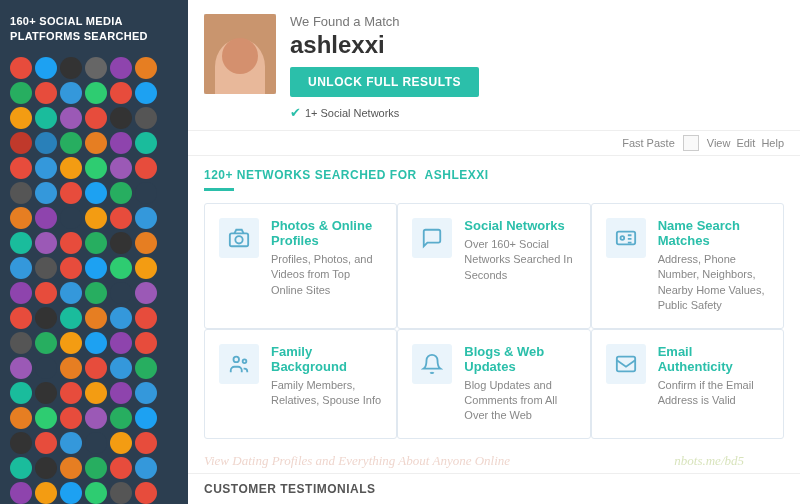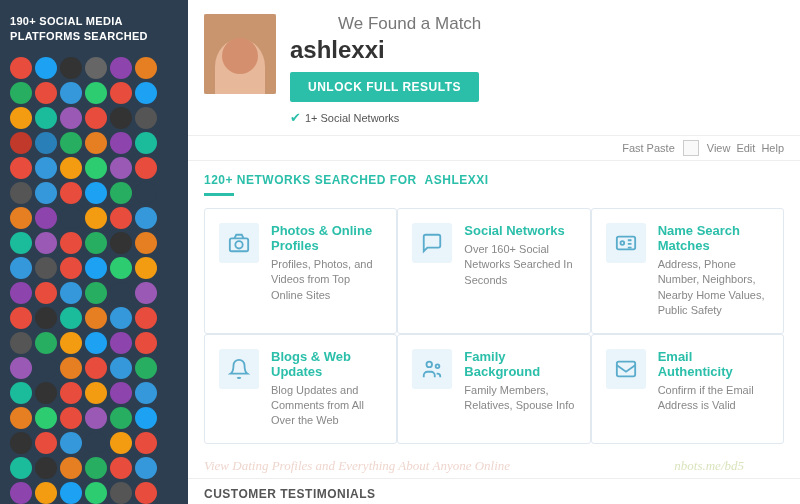--- a/index.html
+++ b/index.html
@@ -102,24 +102,23 @@
       width: 36px;
       height: 36px;
       background: #d4906e;
       border-radius: 50%;
     }
 
     .match-info {
       flex: 1;
     }
     .found-match-text {
-      font-size: 17px;
+      font-size: 13px;
       color: #777;
       margin-bottom: 2px;
-      margin-left: 48px;
     }
     .username {
       font-size: 24px;
       font-weight: bold;
       color: #333;
       margin-bottom: 8px;
     }
     .unlock-btn {
       background: #2bbfaa;
       color: #fff;
@@ -267,21 +266,21 @@
       font-weight: bold;
       color: #555;
       margin-bottom: 4px;
       letter-spacing: 0.5px;
     }
   </style>
 </head>
 <body>
 
 <div class="sidebar">
-  <div class="sidebar-title">190+ SOCIAL MEDIA PLATFORMS SEARCHED</div>
+  <div class="sidebar-title">160+ SOCIAL MEDIA PLATFORMS SEARCHED</div>
   <div class="icon-grid" id="icon-grid">
       <div class="icon-dot" style="background: rgb(231, 76, 60);"></div>
       <div class="icon-dot" style="background: rgb(29, 161, 242);"></div>
       <div class="icon-dot" style="background: rgb(51, 51, 51);"></div>
       <div class="icon-dot" style="background: rgb(102, 102, 102);"></div>
       <div class="icon-dot" style="background: rgb(142, 68, 173);"></div>
       <div class="icon-dot" style="background: rgb(230, 126, 34);"></div>
       <div class="icon-dot" style="background: rgb(39, 174, 96);"></div>
       <div class="icon-dot" style="background: rgb(231, 76, 60);"></div>
       <div class="icon-dot" style="background: rgb(52, 152, 219);"></div>
@@ -456,41 +455,41 @@
           </svg>
       </div>
       <div class="card-content">
         <div class="card-title">Name Search Matches</div>
         <div class="card-desc">Address, Phone Number, Neighbors, Nearby Home Values, Public Safety</div>
       </div>
     </div>
       <div class="card">
       <div class="card-icon-box">
         <svg width="22" height="22" viewBox="0 0 24 24" fill="none" stroke="#5aaccc" stroke-width="2">
-            <path d="M18 8A6 6 0 0 0 6 8c0 7-3 9-3 9h18s-3-2-3-9"></path>
-            <path d="M13.73 21a2 2 0 0 1-3.46 0"></path>
-          </svg>
-      </div>
-      <div class="card-content">
-        <div class="card-title">Blogs &amp; Web Updates</div>
-        <div class="card-desc">Blog Updates and Comments from All Over the Web</div>
-      </div>
-    </div>
-      <div class="card">
-      <div class="card-icon-box">
-        <svg width="22" height="22" viewBox="0 0 24 24" fill="none" stroke="#5aaccc" stroke-width="2">
             <circle cx="9" cy="7" r="3"></circle>
             <path d="M3 21v-2a4 4 0 0 1 4-4h4a4 4 0 0 1 4 4v2"></path>
             <circle cx="18" cy="9" r="2"></circle>
             <path d="M21 21v-1a3 3 0 0 0-3-3h-1"></path>
           </svg>
       </div>
       <div class="card-content">
         <div class="card-title">Family Background</div>
         <div class="card-desc">Family Members, Relatives, Spouse Info</div>
+      </div>
+    </div>
+      <div class="card">
+      <div class="card-icon-box">
+        <svg width="22" height="22" viewBox="0 0 24 24" fill="none" stroke="#5aaccc" stroke-width="2">
+            <path d="M18 8A6 6 0 0 0 6 8c0 7-3 9-3 9h18s-3-2-3-9"></path>
+            <path d="M13.73 21a2 2 0 0 1-3.46 0"></path>
+          </svg>
+      </div>
+      <div class="card-content">
+        <div class="card-title">Blogs &amp; Web Updates</div>
+        <div class="card-desc">Blog Updates and Comments from All Over the Web</div>
       </div>
     </div>
       <div class="card">
       <div class="card-icon-box">
         <svg width="22" height="22" viewBox="0 0 24 24" fill="none" stroke="#5aaccc" stroke-width="2">
             <rect x="2" y="4" width="20" height="16" rx="2"></rect>
             <path d="M2 8l10 7 10-7"></path>
           </svg>
       </div>
       <div class="card-content">

